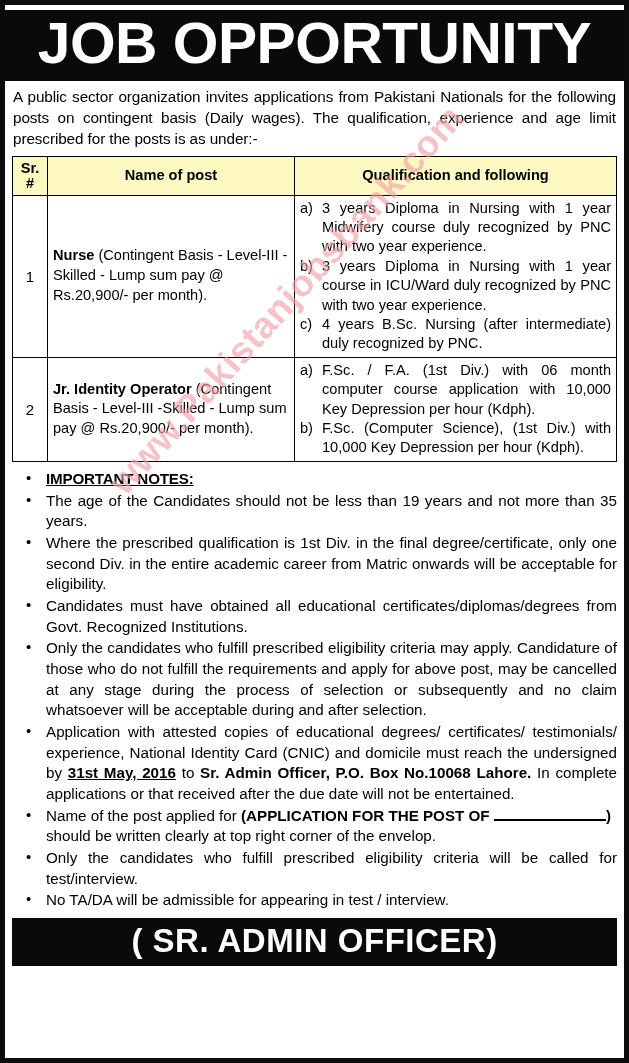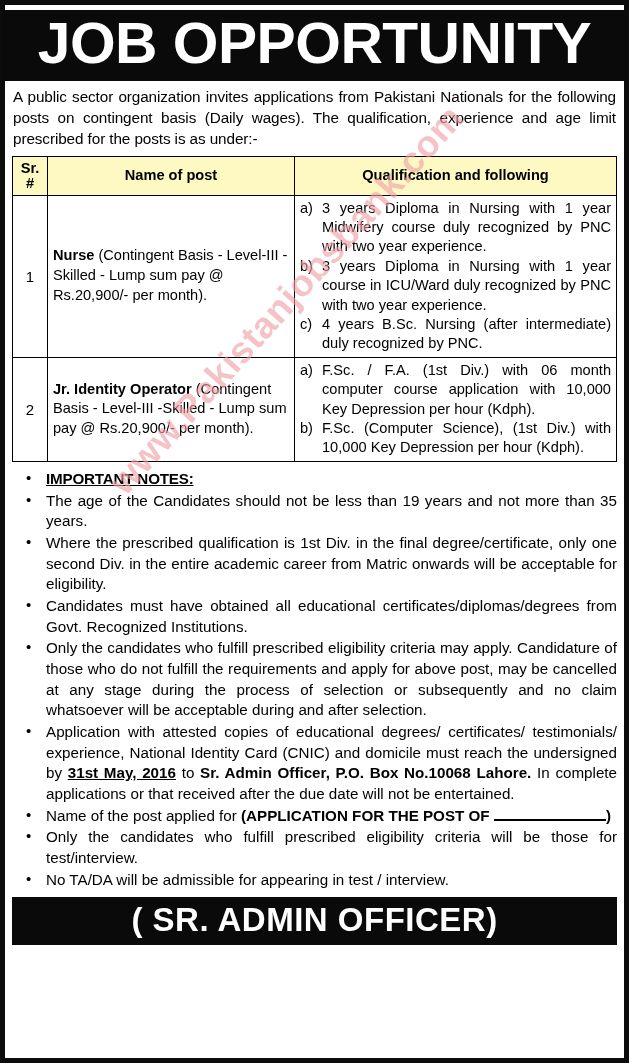--- a/index.html
+++ b/index.html
@@ -249,23 +249,23 @@
       </li>
 
       <li>The age of the Candidates should not be less than 19 years and not more than 35 years.</li>
       <li>Where the prescribed qualification is 1st Div. in the final degree/certificate, only one second Div. in the entire academic career from Matric onwards will be acceptable for eligibility.</li>
       <li>Candidates must have obtained all educational certificates/diplomas/degrees from Govt. Recognized Institutions.</li>
       <li>Only the candidates who fulfill prescribed eligibility criteria may apply. Candidature of those who do not fulfill the requirements and apply for above post, may be cancelled at any stage during the process of selection or subsequently and no claim whatsoever will be acceptable during and after selection.</li>
 
       <li><span>Application with attested copies of educational degrees/ certificates/ testimonials/ experience, National Identity Card (CNIC) and domicile must reach the undersigned by </span><span class="bu">31st May, 2016</span><span> to </span><span class="b">Sr. Admin Officer, P.O. Box No.10068 Lahore.</span><span> In complete applications or that received after the due date will not be entertained.</span></li>
 
       <li class="nojust"><span>Name of the post applied for </span><span class="b">(APPLICATION FOR THE POST OF</span>
-          <span class="blank"></span><span class="b">)</span><br></li>
-
-      <li>Only the candidates who fulfill prescribed eligibility criteria will be those for test/interview.</li>
+          <span class="blank"></span><span class="b">)</span><br><span>should be written clearly at top right corner of the envelop.</span></li>
+
+      <li>Only the candidates who fulfill prescribed eligibility criteria will be called for test/interview.</li>
       <li class="nojust">No TA/DA will be admissible for appearing in test / interview.</li>
 
     </ul>
 
     <div id="footer-banner" class="banner">( SR. ADMIN OFFICER)</div>
 
   </div>
 </div>
 
 </body></html>

